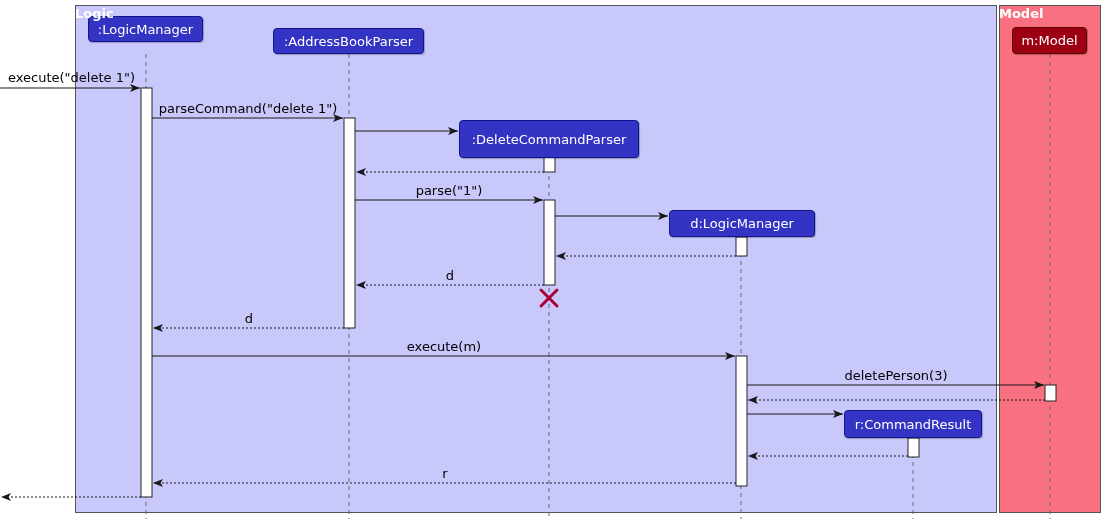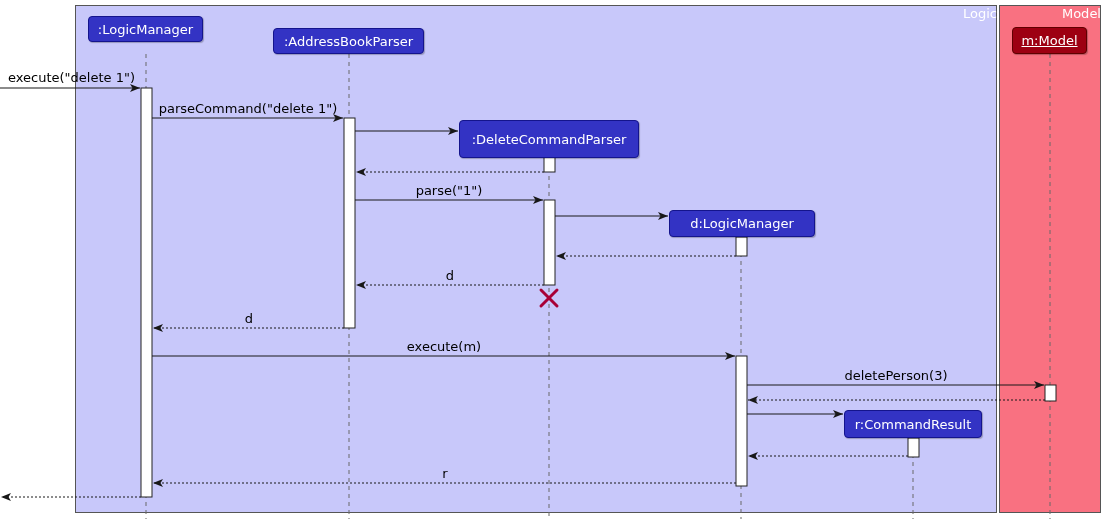--- a/index.html
+++ b/index.html
@@ -12,22 +12,22 @@
   }
   .frame{
     position:absolute;
     border:1.5px solid var(--frame-border);
     box-sizing:border-box;
   }
   .frame.logic{background:var(--logic-bg);}
   .frame.model{background:var(--model-bg);}
   .frame-title{
     position:absolute;
-    text-align:right;
-    font-weight:normal;
+    text-align:left;
+    font-weight:bold;
     font-size:13px;
     color:var(--frame-title);
     z-index:6;
   }
   svg.layer{
     position:absolute;left:0;top:0;width:1106px;height:523px;
     z-index:3;
   }
   .lifeline{stroke:var(--lifeline-color);stroke-width:1;stroke-dasharray:4,4;}
   .activation{fill:var(--activation-bg);stroke:var(--activation-border);stroke-width:1;}
@@ -118,21 +118,21 @@
       <line class="destroy" x1="541" y1="290" x2="557" y2="306"></line>
       <line class="destroy" x1="557" y1="290" x2="541" y2="306"></line>
     </g>
   </svg>
 
   <div class="participant" style="left:88px;top:16px;width:115px;height:26px;">:LogicManager</div>
   <div class="participant" style="left:273px;top:28px;width:151px;height:26px;text-align:right;">:AddressBookParser</div>
   <div class="participant" style="left:459px;top:120px;width:180px;height:38px;">:DeleteCommandParser</div>
   <div class="participant" style="left:669px;top:210px;width:146px;height:27px;">d:LogicManager</div>
   <div class="participant" style="left:844px;top:410px;width:138px;height:28px;">r:CommandResult</div>
-  <div class="participant model-obj" style="left:1012px;top:27px;width:75px;height:27px;text-decoration:underline;">m:Model</div>
+  <div class="participant model-obj" style="left:1012px;top:27px;width:75px;height:27px;">m:Model</div>
 
   <div class="msg-label" style="left:8px;top:70px;">execute("delete 1")</div>
   <div class="msg-label centered" style="left:248px;top:101px;">parseCommand("delete 1")</div>
   <div class="msg-label centered" style="left:449px;top:183px;">parse("1")</div>
   <div class="msg-label centered" style="left:450px;top:268px;">d</div>
   <div class="msg-label centered" style="left:249px;top:311px;">d</div>
   <div class="msg-label centered" style="left:444px;top:339px;">execute(m)</div>
   <div class="msg-label centered" style="left:896px;top:368px;">deletePerson(3)</div>
   <div class="msg-label centered" style="left:445px;top:466px;">r</div>
 

